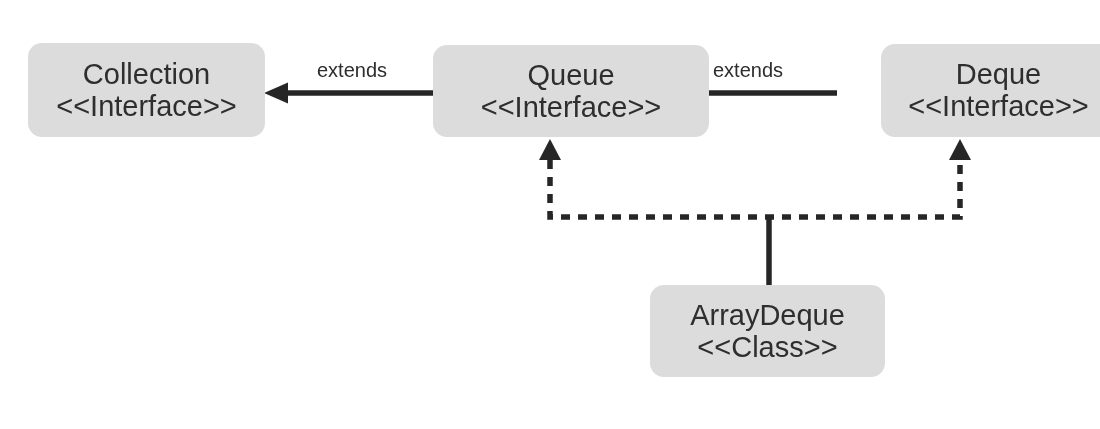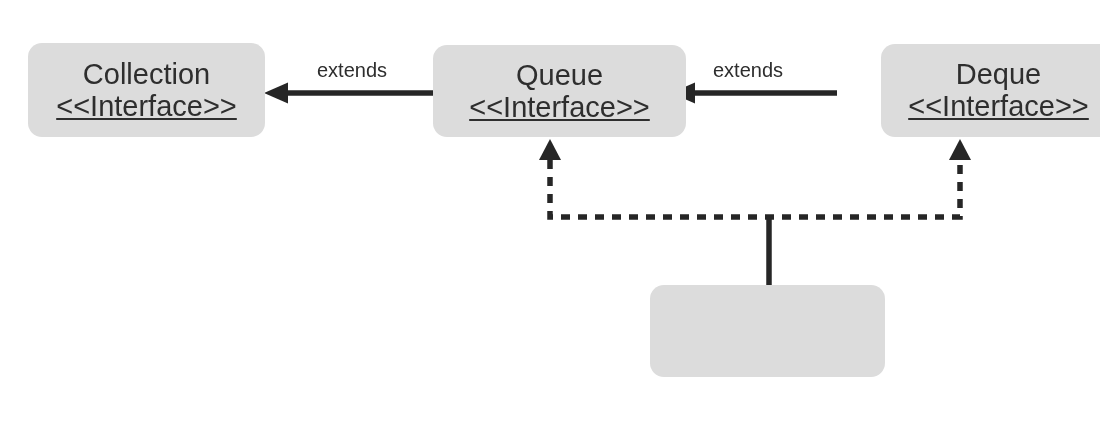--- a/index.html
+++ b/index.html
@@ -42,24 +42,24 @@
     flex-direction: column;
     align-items: center;
     justify-content: center;
     text-align: center;
     color: var(--text, #2e2e2e);
     font-size: 29px;
     line-height: 1.0;
     letter-spacing: 0px;
   }
   .node .node-name { white-space: nowrap; }
-  .node .node-stereo { white-space: nowrap; margin-top: 3px; text-decoration: underline; }
+  .node .node-stereo { white-space: nowrap; margin-top: 3px; }
 
   #node-collection { left: 28px;  top: 43px;  width: 237px; height: 94px; }
-  #node-queue      { left: 433px; top: 45px;  width: 253px; height: 92px; }
+  #node-queue      { left: 433px; top: 45px;  width: 276px; height: 92px; }
   #node-deque      { left: 837px; top: 44px;  width: 235px; height: 93px; margin-left: 44px; }
   #node-arraydeque { left: 650px; top: 285px; width: 235px; height: 92px; }
 
   .edge-label {
     position: absolute;
     transform: translateX(-50%);
     font-size: 20px;
     font-weight: normal;
     color: var(--text, #2e2e2e);
     white-space: nowrap;
@@ -96,18 +96,20 @@
     <div class="node-name">Queue</div>
     <div class="node-stereo">&lt;&lt;Interface&gt;&gt;</div>
   </div>
 
   <div class="node" id="node-deque">
     <div class="node-name">Deque</div>
     <div class="node-stereo">&lt;&lt;Interface&gt;&gt;</div>
   </div>
 
   <div class="node" id="node-arraydeque">
+    <div class="node-name">ArrayDeque</div>
+    <div class="node-stereo">&lt;&lt;Class&gt;&gt;</div>
   </div>
 
   <div class="edge-label" id="label-extends-1">extends</div>
   <div class="edge-label" id="label-extends-2">extends</div>
 
 </div>
 
 </body></html>

